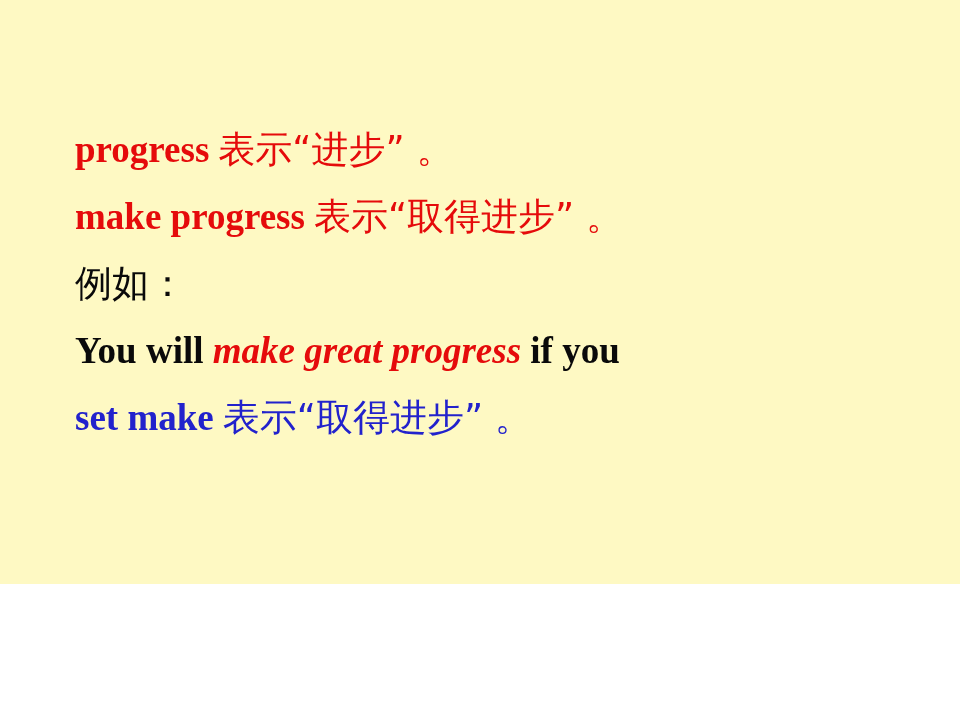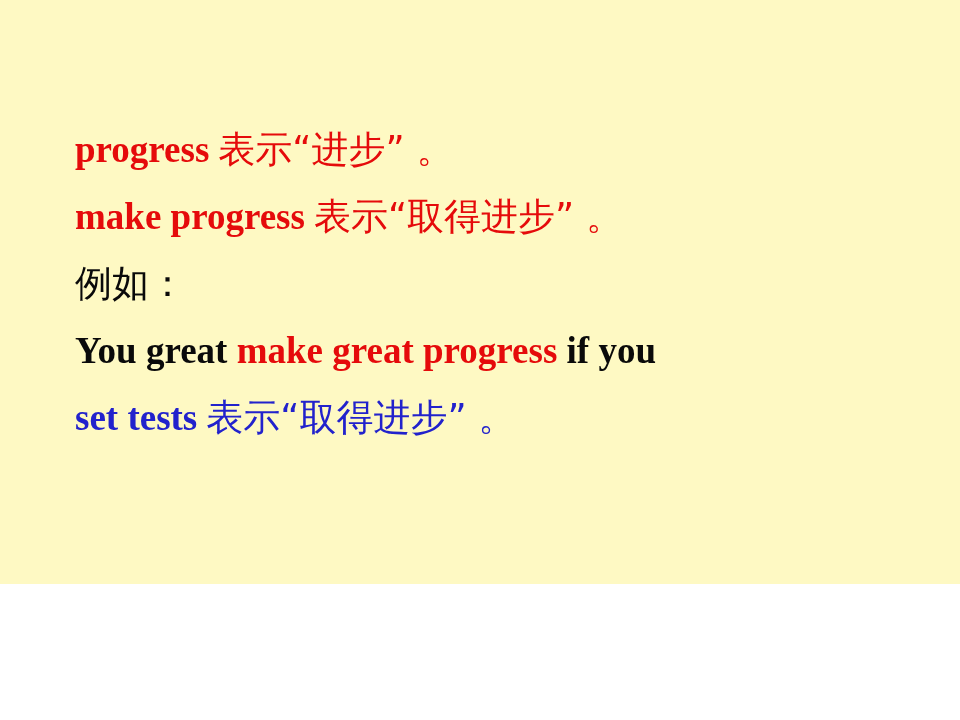--- a/index.html
+++ b/index.html
@@ -47,16 +47,16 @@
   .sp { display: inline-block; width: 9px; }
 </style>
 </head>
 <body>
 
 <div id="slide">
   <div id="text-block">
       <div class="line"><span class="seg lat" style="color: rgb(229, 11, 11);">progress</span><span class="sp"></span><span class="seg cjk" style="color: rgb(229, 11, 11);">表示“进步” 。</span></div>
       <div class="line"><span class="seg lat" style="color: rgb(229, 11, 11);">make progress</span><span class="sp"></span><span class="seg cjk" style="color: rgb(229, 11, 11);">表示“取得进步” 。</span></div>
       <div class="line"><span class="seg cjk" style="color: rgb(10, 10, 10);">例如：</span></div>
-      <div class="line"><span class="seg lat" style="color: rgb(10, 10, 10);">You great </span><span class="seg lat" style="color: rgb(229, 11, 11);">make great progress</span><span class="seg lat" style="color: rgb(10, 10, 10);"> if you</span></div>
-      <div class="line"><span class="seg lat" style="color: rgb(34, 34, 204);">set tests</span><span class="sp"></span><span class="seg cjk" style="color: rgb(34, 34, 204);">表示“取得进步” 。</span></div>
+      <div class="line"><span class="seg lat" style="color: rgb(10, 10, 10);">You will </span><span class="seg lat" style="color: rgb(229, 11, 11); font-style: italic;">make great progress</span><span class="seg lat" style="color: rgb(10, 10, 10);"> if you</span></div>
+      <div class="line"><span class="seg lat" style="color: rgb(34, 34, 204);">set make</span><span class="sp"></span><span class="seg cjk" style="color: rgb(34, 34, 204);">表示“取得进步” 。</span></div>
     </div>
 </div>
 
 </body></html>

